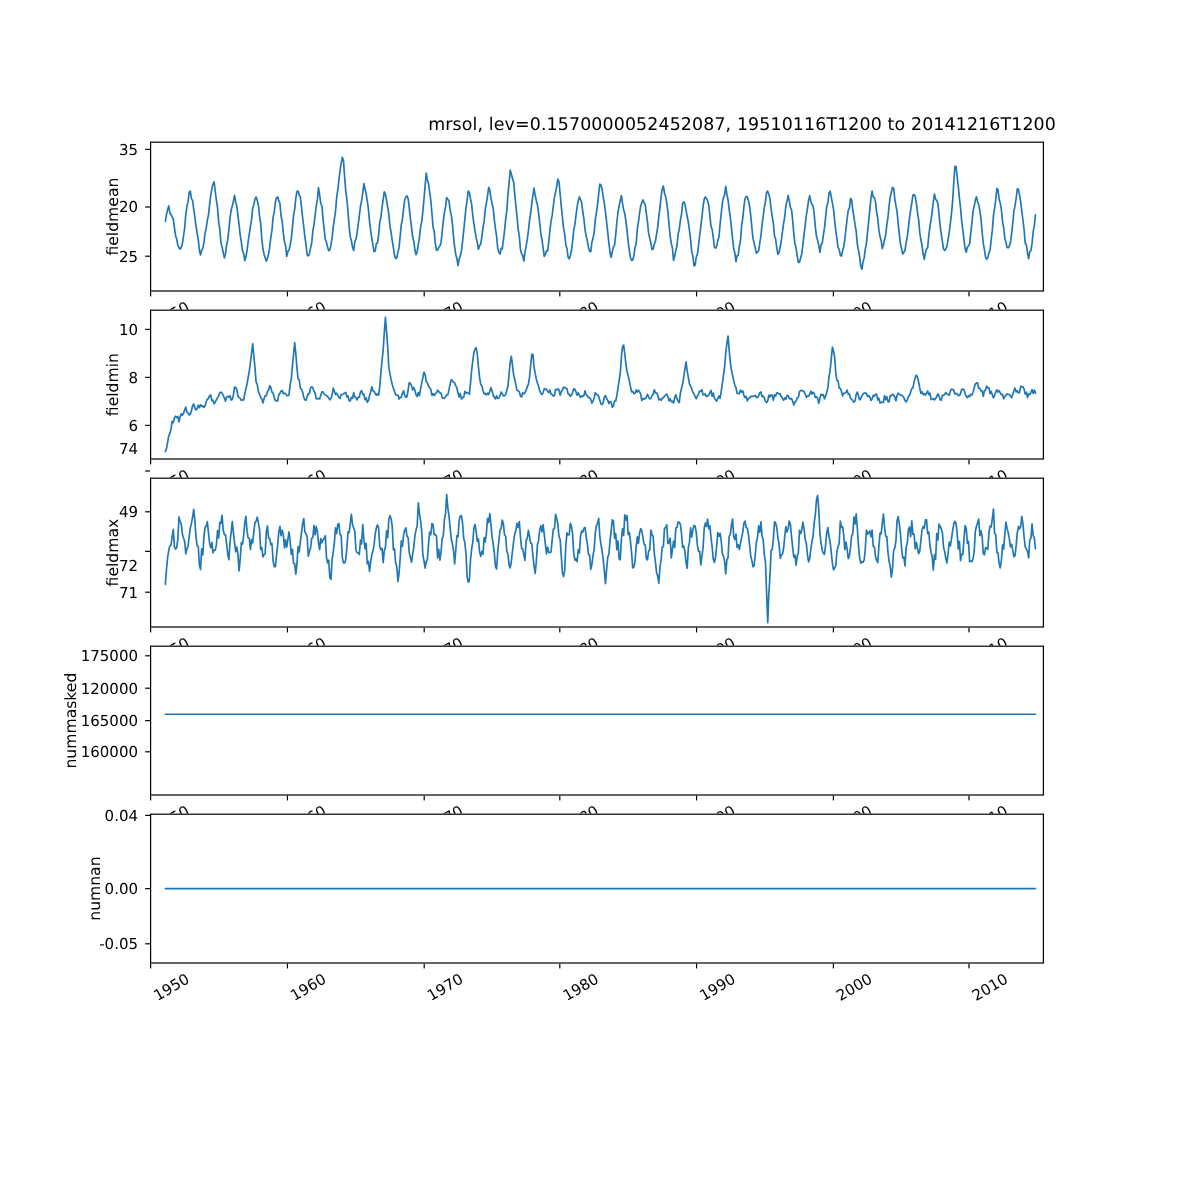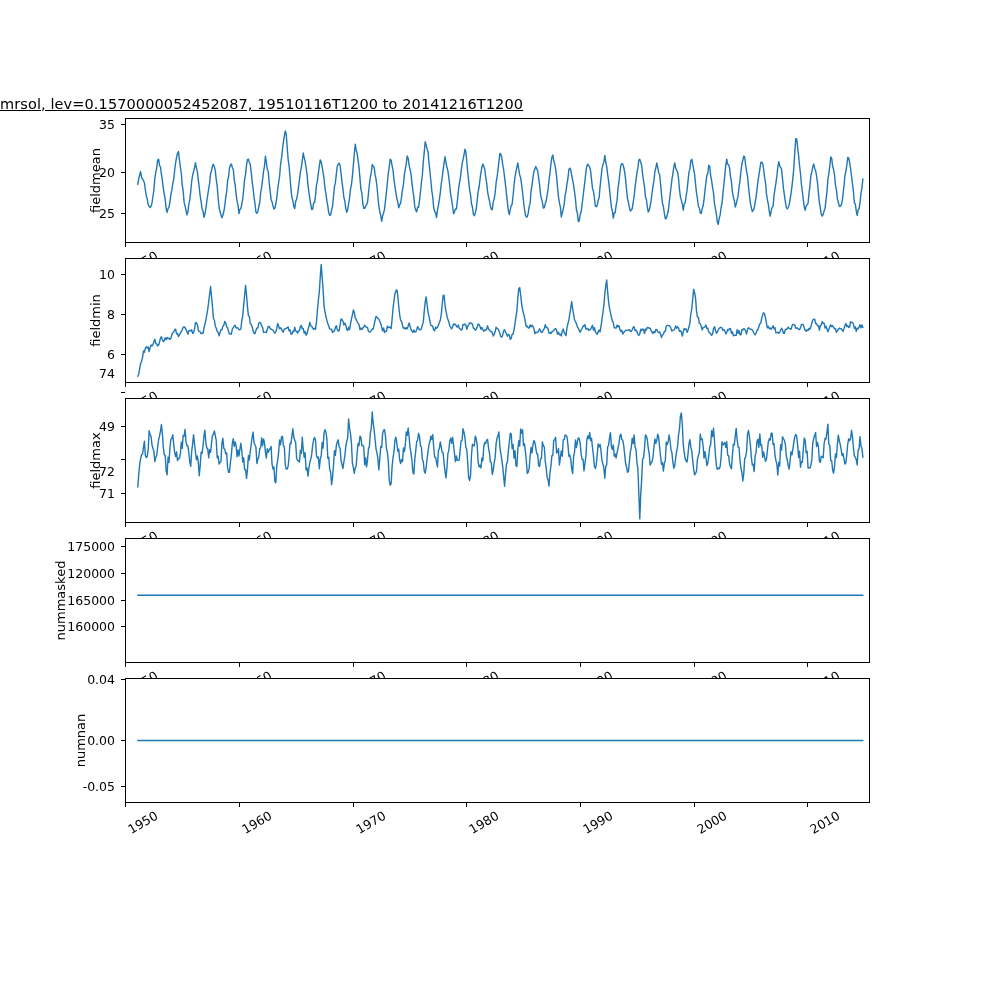--- a/index.html
+++ b/index.html
@@ -16,25 +16,24 @@
   #figure {
     position: relative;
     width: 1000px;
     height: 1000px;
   }
   .title {
     position: absolute;
     left: 0;
     top: 96px;
     width: 880px;
-    text-align: left;
+    text-align: right;
     font-size: 14.5px;
     color: #000000;
     letter-spacing: 0.1px;
-    text-decoration: underline;
   }
   
   .panel {
     position: absolute;
     box-sizing: border-box;
     border: 1px solid #000000;
     background: #ffffff;
     overflow: visible;
   }
   .panel .plotsvg {

